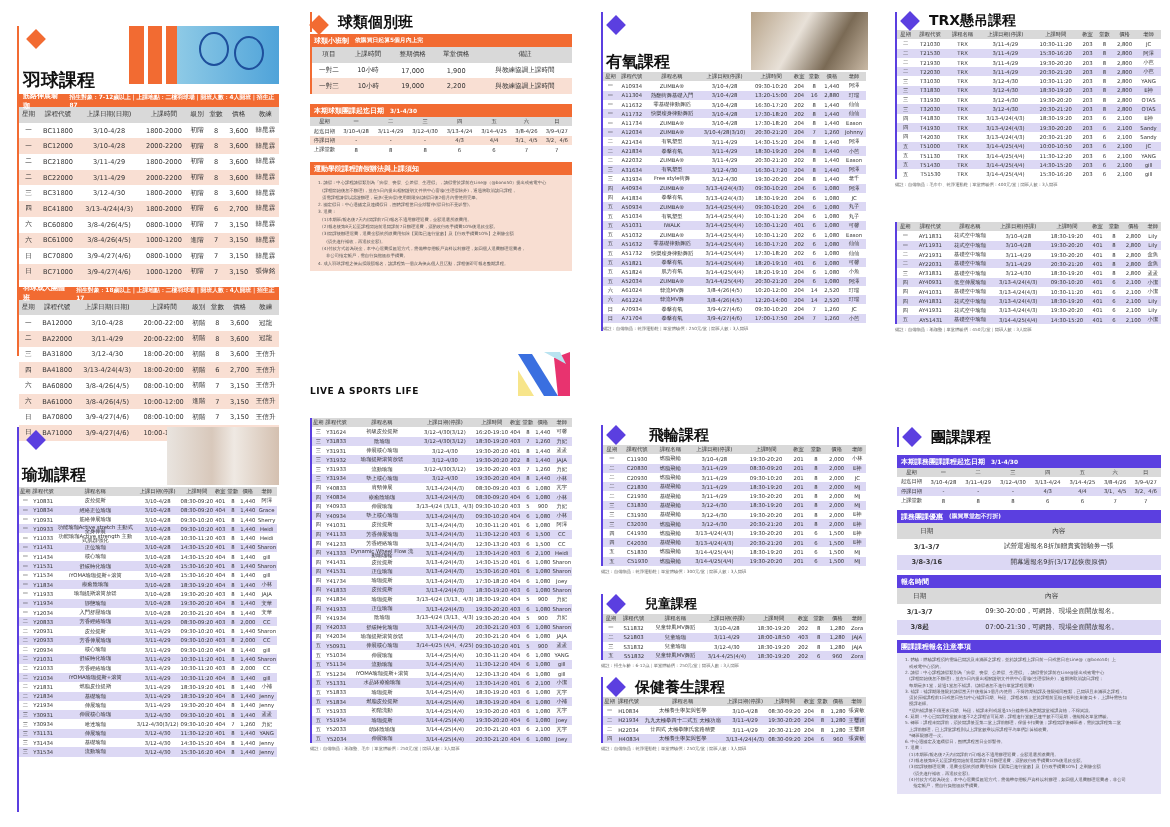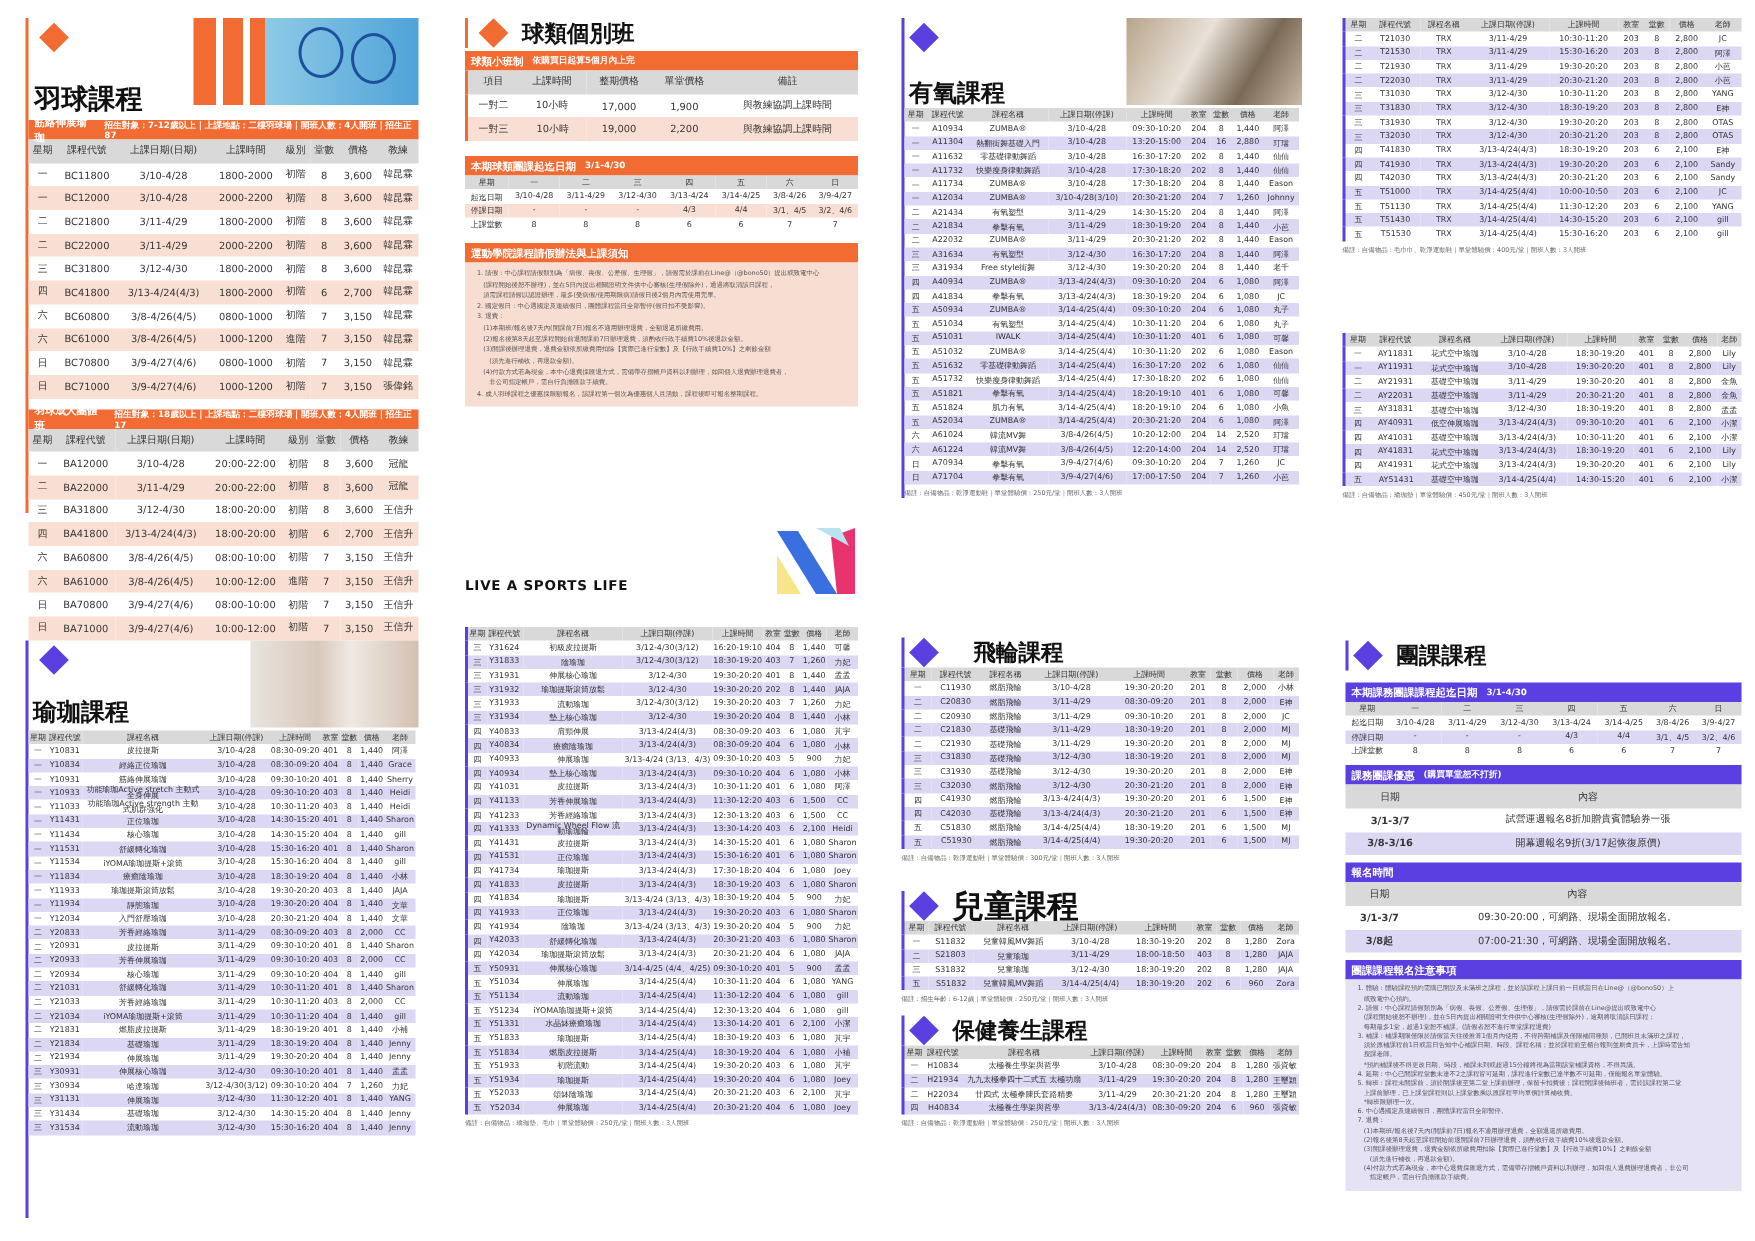--- a/index.html
+++ b/index.html
@@ -23,21 +23,21 @@
 .lborder-p{border-left:2px solid #5b3fe0}
 .note{font-size:4.3px;color:#666;margin-top:3px;white-space:nowrap}
 .notice-o{background:#f8ded2;padding:4px 8px;font-size:4.3px;line-height:7.3px;color:#555}
 .notice-p{background:#e5e2f6;padding:4px 8px;font-size:4.3px;line-height:7.3px;color:#555}
 .photo{position:absolute}
 .small2{font-size:3.4px;line-height:4px;white-space:normal}
 </style>
 </head>
 <body>
 
-<div class="panel lborder-o" style="left:17px;top:12px;width:260px;height:330px;">
+<div class="panel lborder-o" style="left:17px;top:26px;width:260px;height:330px;">
   <div class="diamond dia-o" style="position:absolute;left:10px;top:6px;"></div>
   <div class="photo" style="left:110px;top:0;width:150px;height:58px;background:linear-gradient(90deg,#f26b32 0,#f26b32 10%,#fff 10%,#fff 13%,#f26b32 13%,#f26b32 22%,#fff 22%,#fff 25%,#f26b32 25%,#f26b32 32%,#8ecae6 32%,#4fa3d9 100%);">
     <div style="position:absolute;left:70px;top:6px;width:30px;height:34px;border:2px solid #1e4f9c;border-radius:50%;"></div>
     <div style="position:absolute;left:105px;top:10px;width:30px;height:34px;border:2px solid #1e4f9c;border-radius:50%;"></div>
   </div>
   <div class="h-title" style="position:absolute;left:4px;top:42px;font-size:18px;">羽球課程</div>
   <div style="position:absolute;left:0;top:68px;width:260px;">
     <div class="bar-o">
         <span>筋絡伸展瑜珈</span>
         <small>招生對象：7-12歲以上｜上課地點：二樓羽球場｜開班人數：4人開班｜招生正87</small>
@@ -256,21 +256,21 @@
             <td>7</td>
             <td>3,150</td>
             <td>王信升</td>
           </tr>
         </tbody>
     </table>
   </div>
 </div>
 
 <div class="panel" style="left:310px;top:12px;width:262px;">
-  <div class="title-row lborder-o" style="padding-left:10px;height:20px;">
+  <div class="title-row lborder-o" style="padding-left:0;height:20px;align-items:flex-end;">
     <span class="diamond dia-o"></span>
     <span class="h-title" style="font-size:15px;margin-left:6px;">球類個別班</span>
   </div>
   <div class="bar-o" style="margin-top:2px">
       <span>球類小班制</span>
       <small>依購買日起算5個月內上完</small>
     </div>
   <table class="t7 stripe-o" style="border-left:2px solid #f26b32">
     <thead>
         <tr id="ball-ph">
@@ -686,20 +686,24 @@
             <td>1,260</td>
             <td>小芭</td>
           </tr>
         </tbody>
     </table>
   </div>
   <div class="note">備註：自備物品：乾淨運動鞋｜單堂體驗價：250元/堂｜開班人數：3人開班</div>
 </div>
 
 <div class="panel" style="left:895px;top:12px;width:266px;">
+  <div class="title-row lborder-p" style="padding-left:6px;height:18px;">
+    <span class="diamond dia-p"></span>
+    <span class="h-title" style="font-size:14px;margin-left:6px;">TRX懸吊課程</span>
+  </div>
   <table class="t6 stripe-p lborder-p">
     <thead>
         <tr id="trx-h">
           <th>星期</th>
           <th>課程代號</th>
           <th>課程名稱</th>
           <th>上課日期(停課)</th>
           <th>上課時間</th>
           <th>教室</th>
           <th>堂數</th>
@@ -1890,21 +1894,21 @@
           <td>MJ</td>
         </tr>
       </tbody>
   </table>
   <div class="note">備註：自備物品：乾淨運動鞋｜單堂體驗價：300元/堂｜開班人數：3人開班</div>
 </div>
 
 <div class="panel" style="left:601px;top:594px;width:265px;">
   <div class="title-row lborder-p" style="padding-left:6px;height:20px;">
     <span class="diamond dia-p"></span>
-    <span class="h-title" style="font-size:21px;margin-left:6px;">兒童課程</span>
+    <span class="h-title" style="font-size:13px;margin-left:16px;">兒童課程</span>
   </div>
   <table class="t6 stripe-p lborder-p">
     <thead>
         <tr id="kids-h">
           <th>星期</th>
           <th>課程代號</th>
           <th>課程名稱</th>
           <th>上課日期(停課)</th>
           <th>上課時間</th>
           <th>教室</th>

